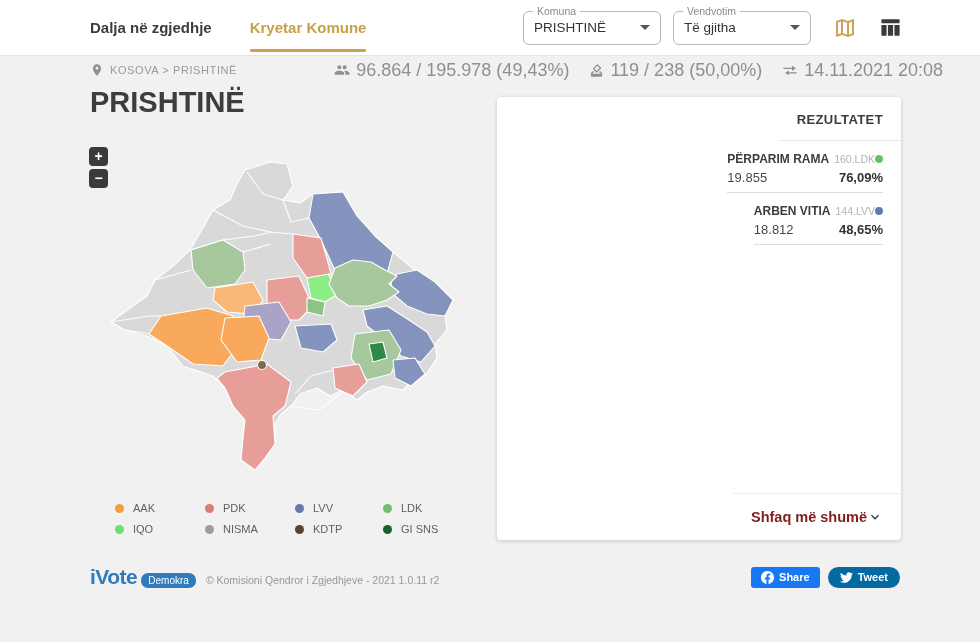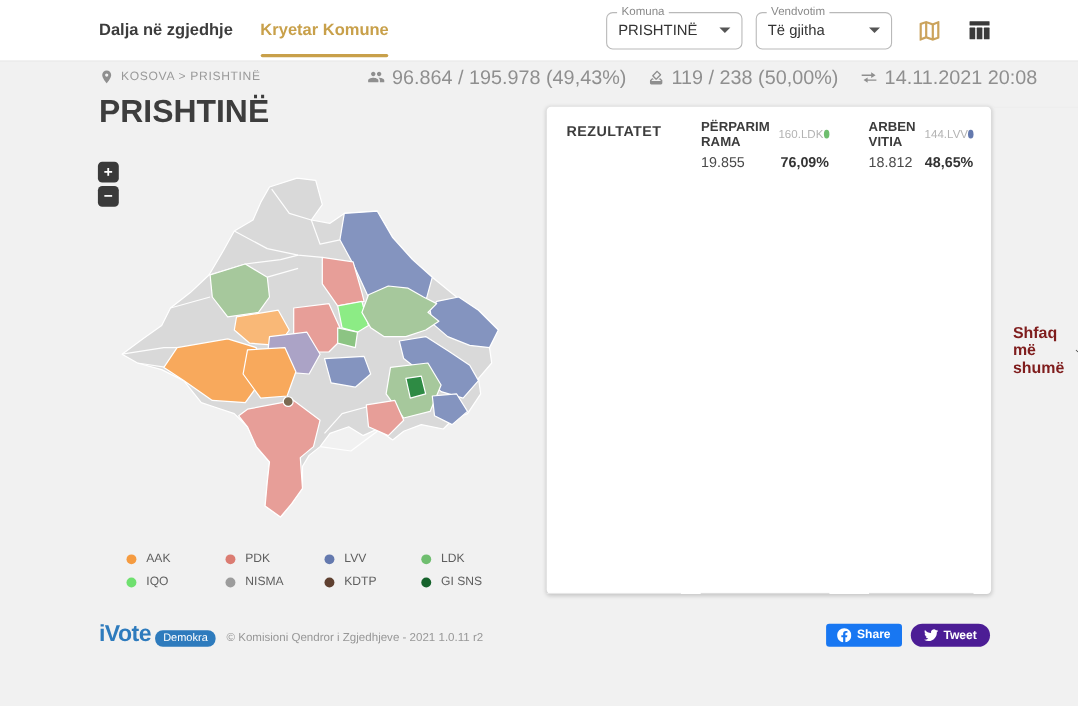--- a/index.html
+++ b/index.html
@@ -3,27 +3,27 @@
 <meta charset="utf-8">
 <style>
   * { margin:0; padding:0; box-sizing:border-box; }
   html,body { width:980px; height:642px; overflow:hidden; }
   body { font-family:"Liberation Sans", sans-serif; background:#f1f1f1; color:#3c3c3c; }
   .page { position:relative; width:980px; height:642px; }
 
   
   .header { position:absolute; top:0; left:0; width:980px; height:56px; background:#fff;
             border-bottom:1px solid #e3e3e3; display:flex; align-items:center; }
-  .tabs { display:flex; margin-left:90px; gap:25px; height:100%; }
+  .tabs { display:flex; margin-left:90px; gap:38px; height:100%; }
   .tab { display:flex; align-items:center; font-size:15px; font-weight:bold; color:#3c3c3c;
          position:relative; cursor:pointer; }
   .tab .underline { position:absolute; bottom:3px; left:0; right:0; height:3px; border-radius:2px; background:transparent; }
   .spacer { flex:1; }
   .selects { display:flex; gap:12px; align-items:center; }
-  .select-box { position:relative; width:124px; height:32px; border:1px solid #b9b9b9; border-radius:6px;
+  .select-box { position:relative; width:138px; height:32px; border:1px solid #b9b9b9; border-radius:6px;
                 background:#fff; display:flex; align-items:center; padding:16px 10px; cursor:pointer; }
   .select-label { position:absolute; top:-7px; left:9px; font-size:10.5px; color:#8a8a8a; background:#fff; padding:0 4px; }
   .select-value { font-size:13.5px; color:#333; flex:1; white-space:nowrap; overflow:hidden; }
   .caret { width:0; height:0; border-left:5px solid transparent; border-right:5px solid transparent;
            border-top:5px solid #555; margin-left:6px; }
   .view-icons { display:flex; gap:22px; align-items:center; margin-left:22px; margin-right:78px; }
   .view-icons svg { display:block; cursor:pointer; }
 
   
   .subheader { position:absolute; top:57px; left:0; width:980px; height:26px; display:flex;
@@ -44,21 +44,21 @@
 
   
   .legend { position:absolute; top:502px; left:115px; display:grid;
             grid-template-columns:90px 90px 88px 90px; row-gap:9px; }
   .legend-item { display:flex; align-items:center; gap:9px; }
   .legend-dot { width:9px; height:9px; border-radius:50%; flex:none; }
   .legend-label { font-size:11px; color:#5f5f5f; }
 
   
   .results-card { position:absolute; top:97px; left:497px; width:404px; height:443px; background:#fff;
-                  border-radius:4px; box-shadow:0 1px 4px rgba(0,0,0,.18); display:flex; flex-direction:row; }
+                  border-radius:4px; box-shadow:0 1px 4px rgba(0,0,0,.18); display:flex; flex-direction:column;align-items:flex-end; }
   .card-header { padding:15px 18px 13px; border-bottom:1px solid #e6e6e6; font-size:13px;
                  font-weight:bold; letter-spacing:.4px; color:#3c3c3c; }
   .cand-row { margin:0 18px; padding:11px 0 7px; border-bottom:1px solid #dcdcdc; }
   .cand-top { display:flex; align-items:center; }
   .cand-name { font-size:12px; font-weight:bold; color:#3c3c3c; }
   .cand-list { font-size:10.5px; color:#b3b3b3; margin-left:5px; }
   .cand-dot { width:8px; height:8px; border-radius:50%; margin-left:auto; }
   .cand-bottom { display:flex; align-items:baseline; margin-top:4px; }
   .cand-votes { font-size:13px; color:#4a4a4a; }
   .cand-pct { margin-left:auto; font-size:13px; font-weight:bold; color:#333; }
@@ -279,21 +279,21 @@
       <span class="logo-badge" style="background-color: rgb(46, 123, 189);">Demokra</span>
       <span class="copyright">© Komisioni Qendror i Zgjedhjeve - 2021 1.0.11 r2</span>
     </div>
     <div class="share-buttons">
       <button class="btn-share" style="background-color: rgb(24, 119, 242);">
         <svg width="13" height="13" viewBox="0 0 24 24" fill="#fff">
           <path d="M24 12.073c0-6.627-5.373-12-12-12s-12 5.373-12 12c0 5.99 4.388 10.954 10.125 11.854v-8.385H7.078v-3.47h3.047V9.43c0-3.007 1.792-4.669 4.533-4.669 1.312 0 2.686.235 2.686.235v2.953H15.83c-1.491 0-1.956.925-1.956 1.874v2.25h3.328l-.532 3.47h-2.796v8.385C19.612 23.027 24 18.062 24 12.073z"></path>
         </svg>
         <span>Share</span>
       </button>
-      <button class="btn-tweet" style="background-color: #4c1d95; align-items: flex-end;">
+      <button class="btn-tweet" style="background-color: #0369a1;">
         <svg width="13" height="13" viewBox="0 0 24 24" fill="#fff">
           <path d="M23.953 4.57a10 10 0 01-2.825.775 4.958 4.958 0 002.163-2.723c-.951.555-2.005.959-3.127 1.184a4.92 4.92 0 00-8.384 4.482C7.69 8.095 4.067 6.13 1.64 3.162a4.822 4.822 0 00-.666 2.475c0 1.71.87 3.213 2.188 4.096a4.904 4.904 0 01-2.228-.616v.06a4.923 4.923 0 003.946 4.827 4.996 4.996 0 01-2.212.085 4.936 4.936 0 004.604 3.417 9.867 9.867 0 01-6.102 2.105c-.39 0-.779-.023-1.17-.067a13.995 13.995 0 007.557 2.209c9.053 0 13.998-7.496 13.998-13.985 0-.21 0-.42-.015-.63A9.935 9.935 0 0024 4.59z"></path>
         </svg>
         <span>Tweet</span>
       </button>
     </div>
   </div>
 
 </div>
 

